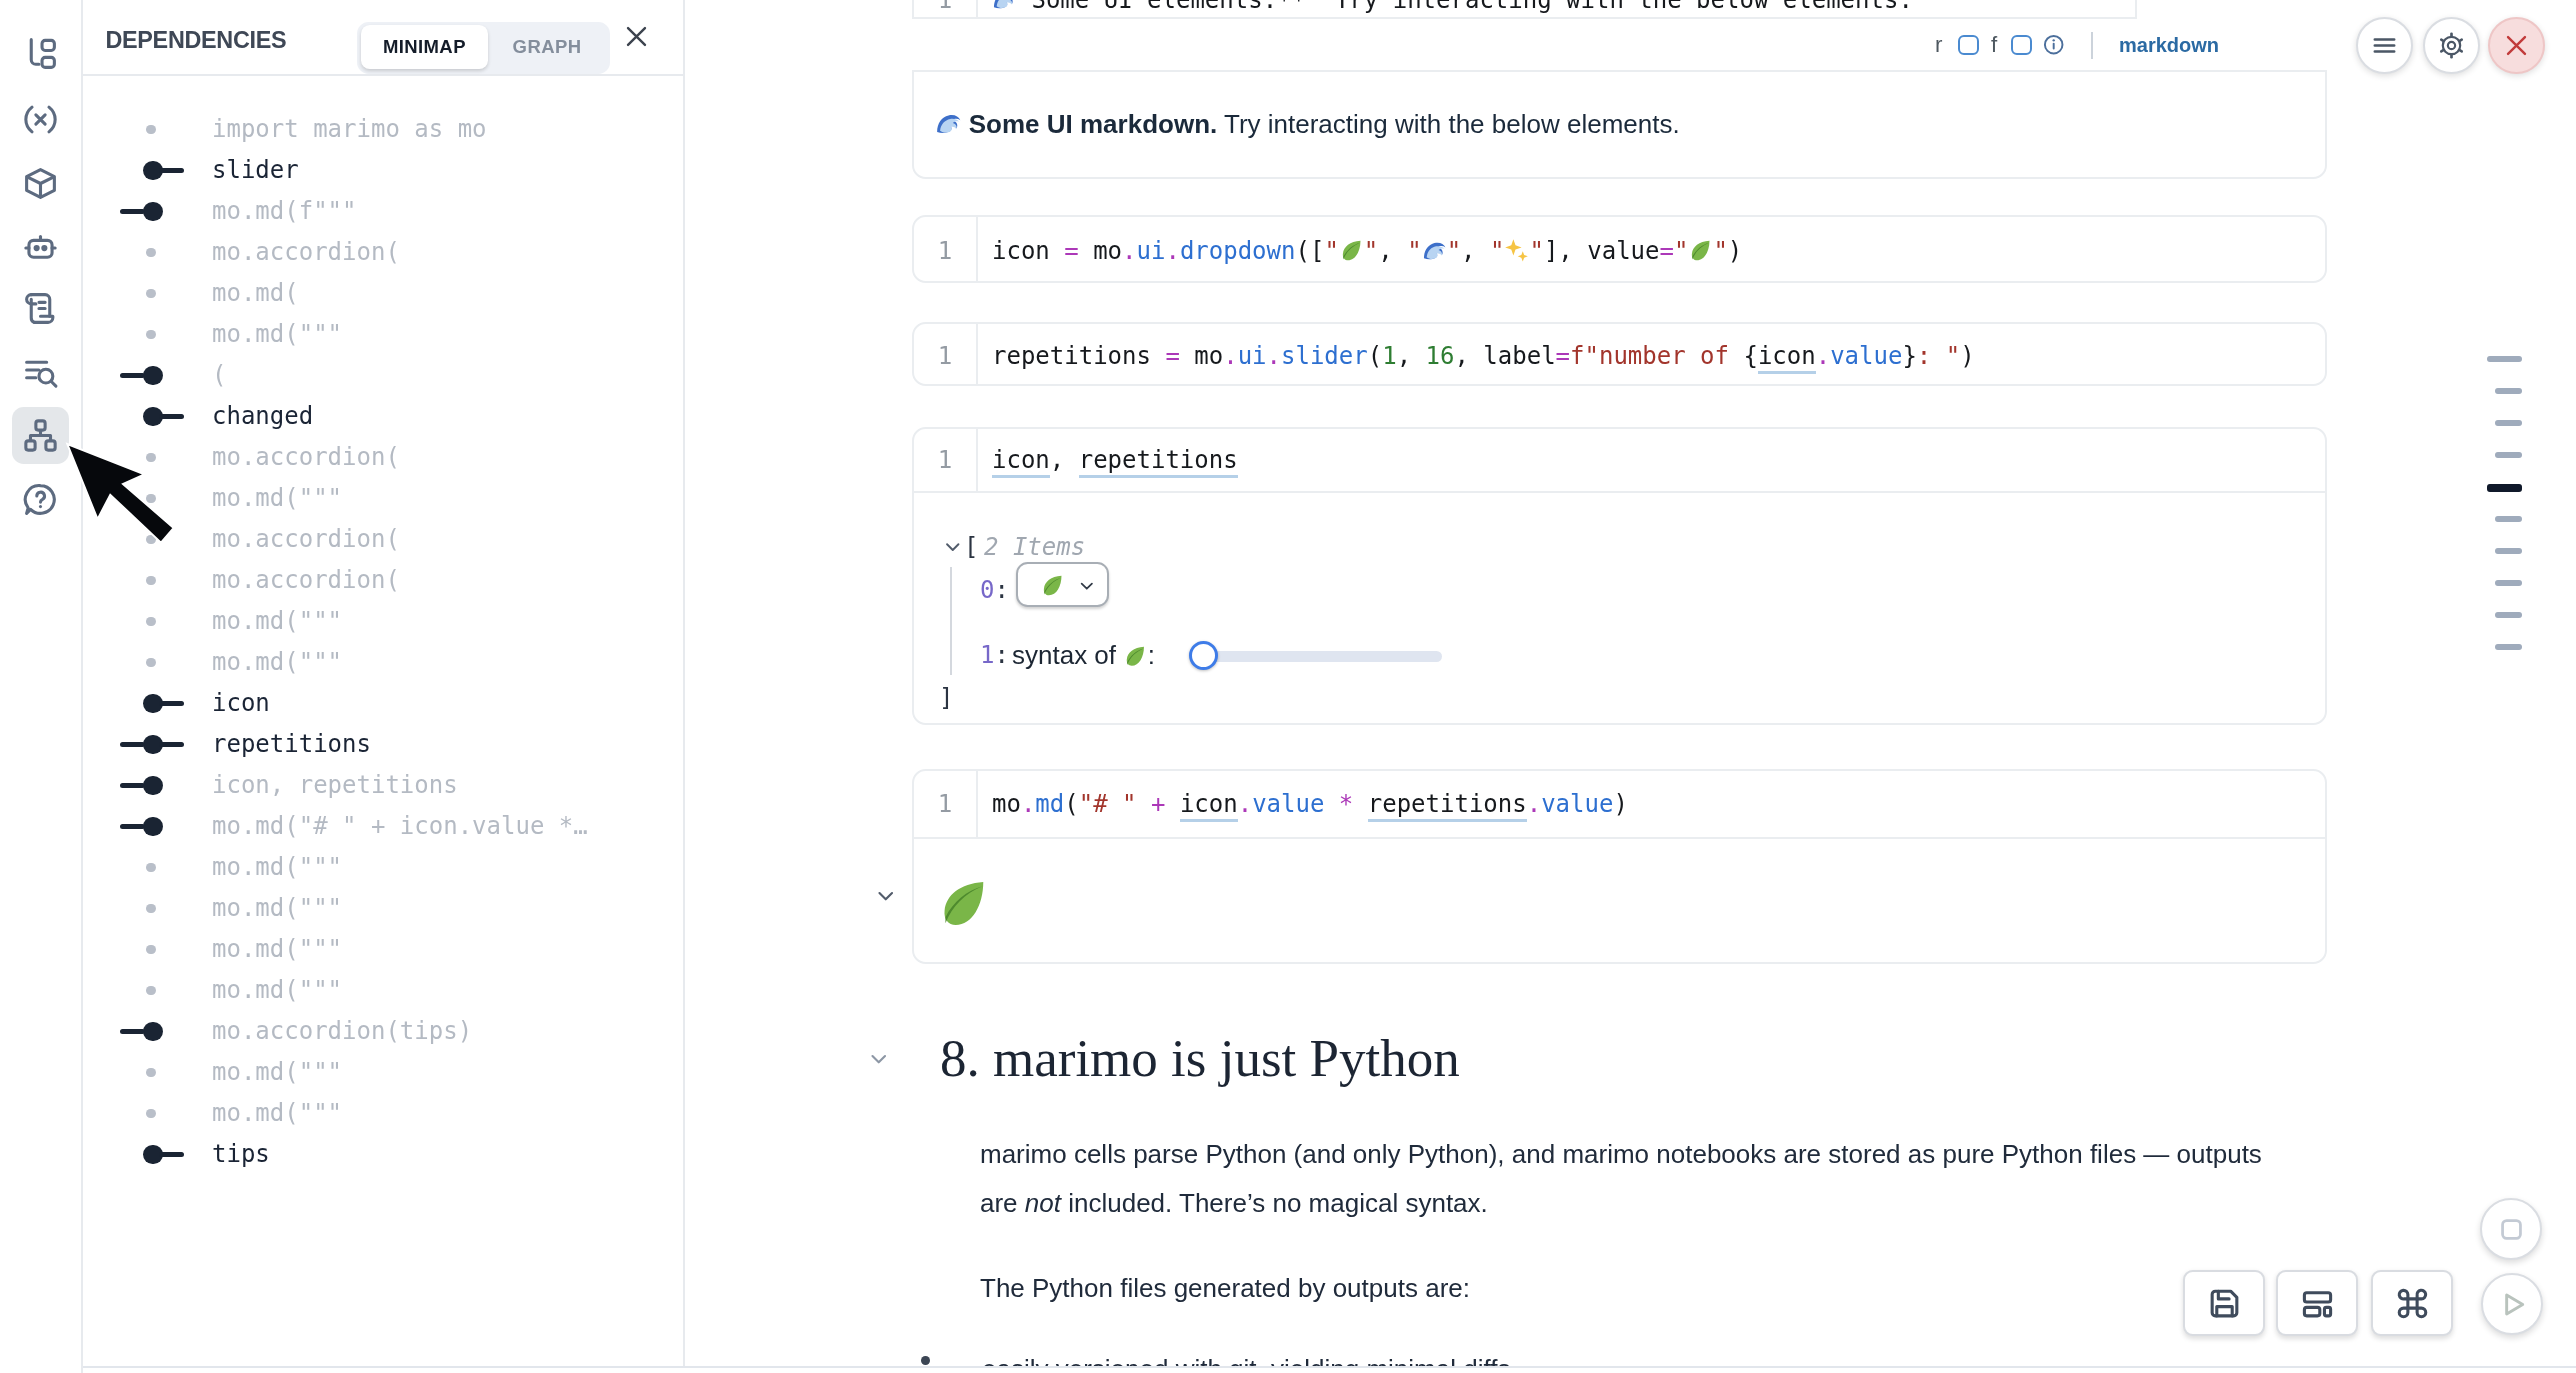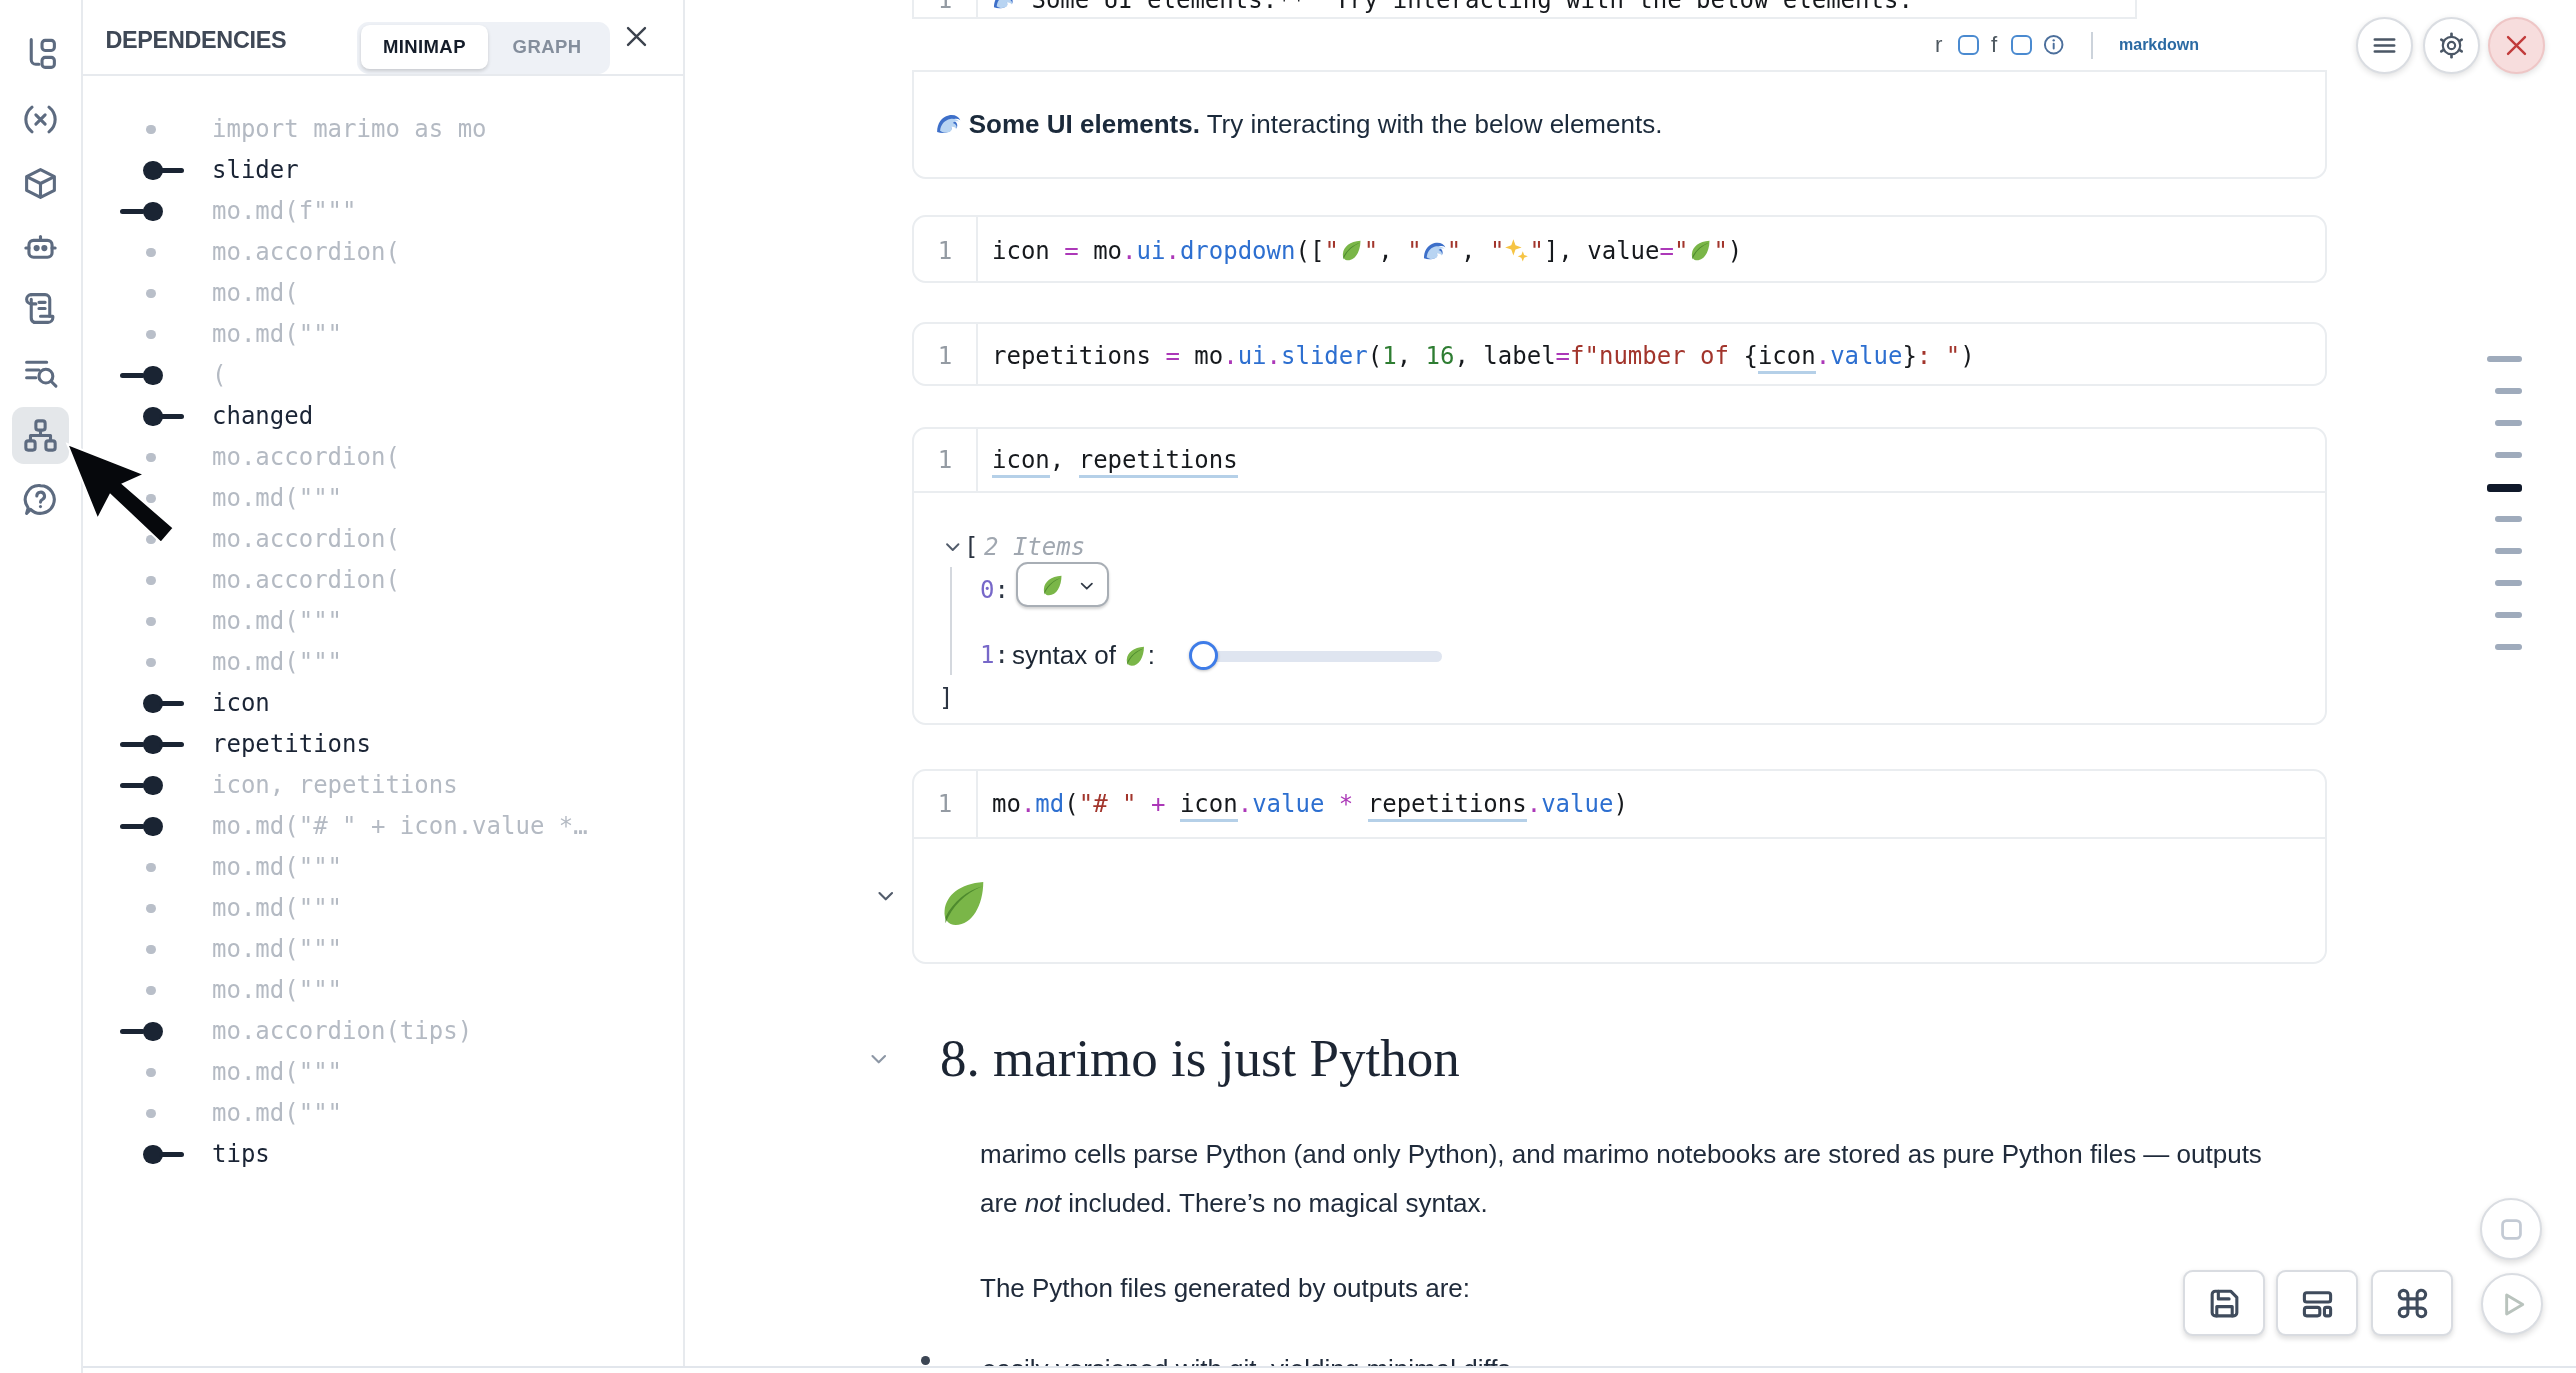--- a/index.html
+++ b/index.html
@@ -415,27 +415,27 @@
         </div>
       <div class="fc" style="left:1130px;color:#4c6f9c">
           <svg style="width:23.4px;height:23.4px" viewBox="0 0 24 24" width="23.4" height="23.4">
             <use href="#i-info"></use>
           </svg>
         </div>
       <div class="fc" style="left:1179px">
           <span style="width:2px;height:27px;background:#ccd3db;display:inline-block"></span>
         </div>
       <div class="fc" style="left:1207px">
-          <span style="font-size:16px;font-weight:bold;color:#2b6aa3">markdown</span>
+          <span style="font-size:20px;font-weight:bold;color:#2b6aa3">markdown</span>
         </div>
     </div>
     <div id="c1-out">
       <div id="out1"><svg class="em" style="width: 27px; height: 27px;" viewBox="0 0 28 28" width="27" height="27">
             <use href="#em-wave"></use>
-          </svg><span> </span><b>Some UI elements.</b><span> Try interacting with the below elements.</span></div>
+          </svg><span> </span><b>Some UI markdown.</b><span> Try interacting with the below elements.</span></div>
     </div>
 
     <div class="cellbox" style="top:215px;height:68px">
       <div class="gut mono" style="line-height:68px">1</div>
       <div class="gutline"></div>
       <div class="codeline mono" id="c2-code" style="line-height:68px"><span>icon </span><span class="tok-op">=</span><span> mo</span><span class="tok-op">.</span><span class="tok-fn">ui</span><span class="tok-op">.</span><span class="tok-fn">dropdown</span><span>([</span><span class="tok-str">"</span><svg class="em" viewBox="0 0 26 26" width="25" height="25">
             <use href="#em-leaf"></use>
           </svg><span class="tok-str">"</span><span>, </span><span class="tok-str">"</span><svg class="em" viewBox="0 0 26 26" width="25" height="25">
             <use href="#em-wave"></use>
           </svg><span class="tok-str">"</span><span>, </span><span class="tok-str">"</span><svg class="em" viewBox="0 0 26 26" width="25" height="25">

